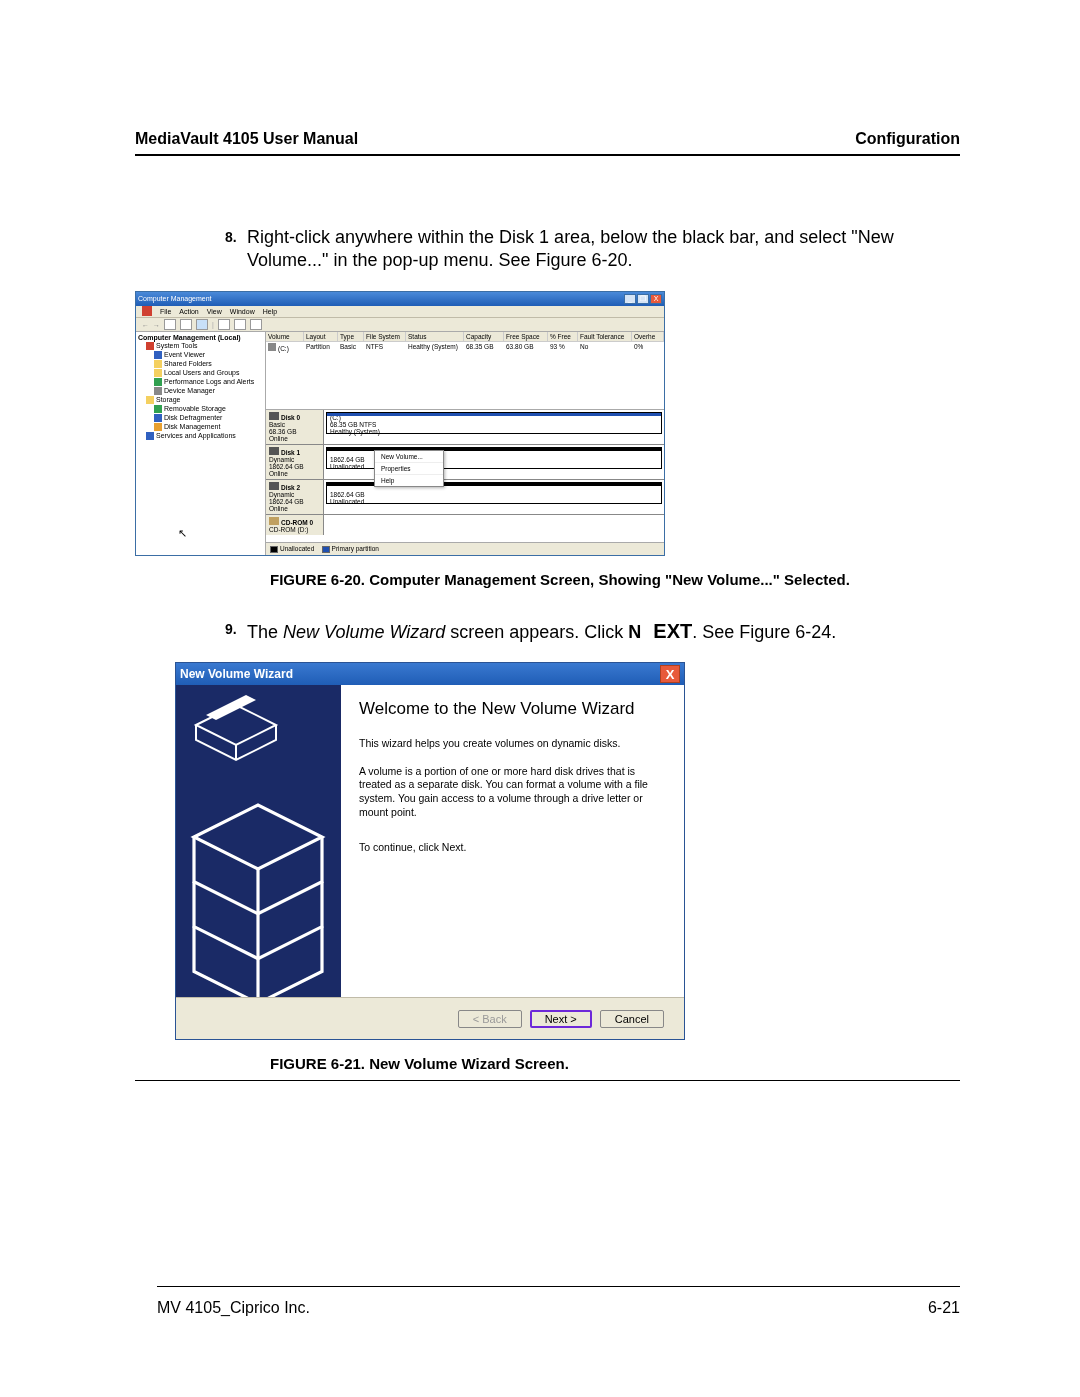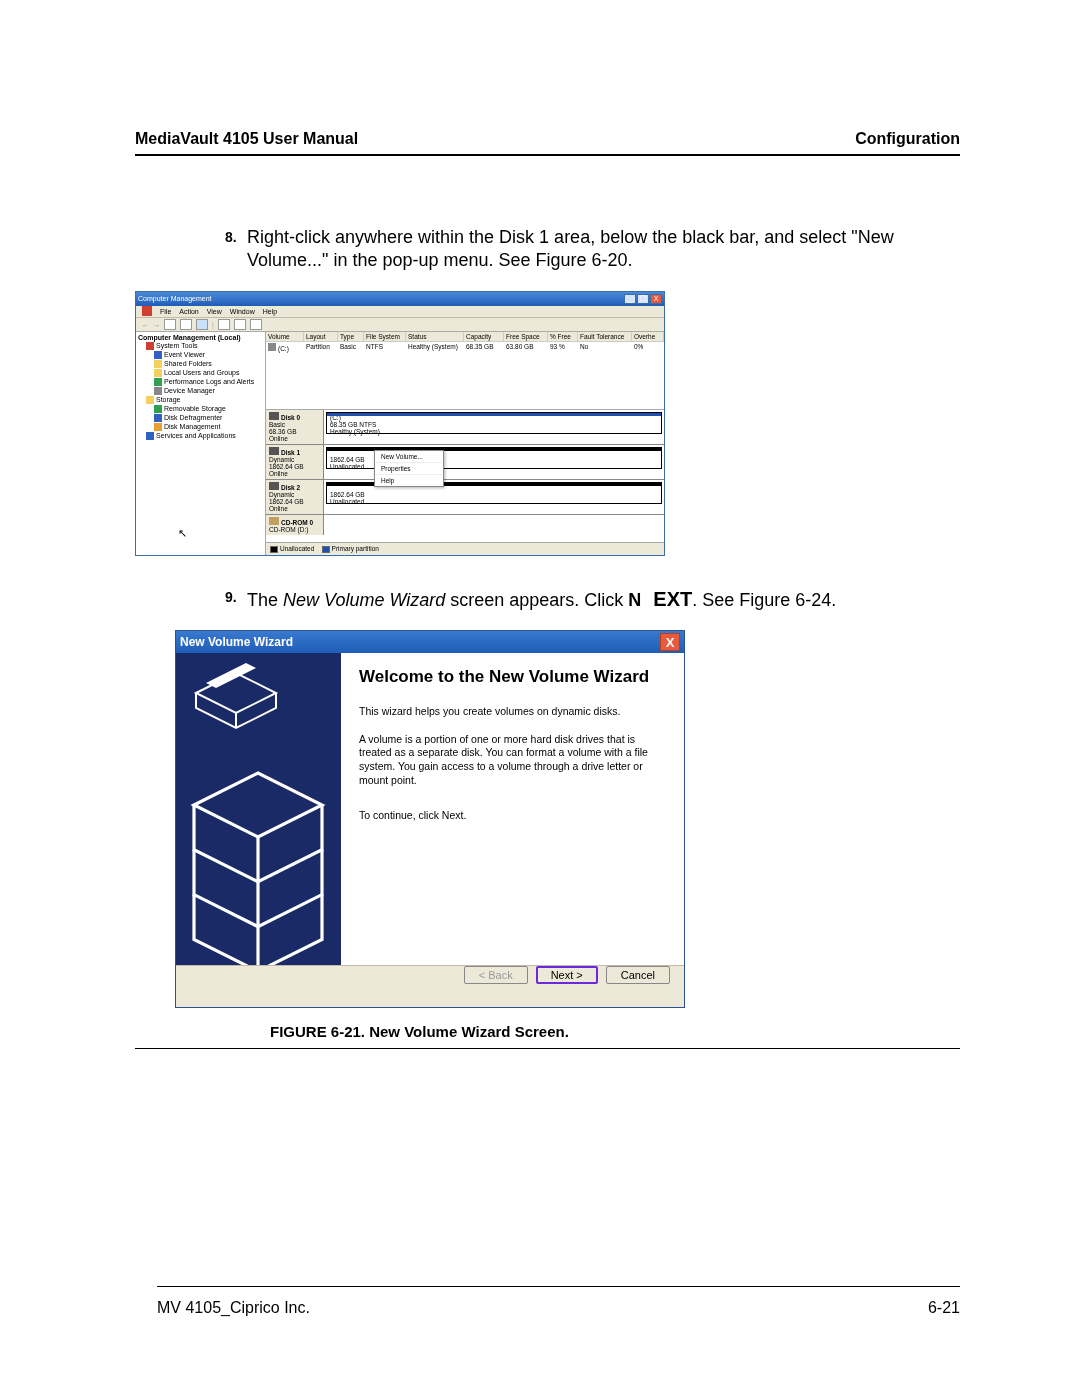--- a/index.html
+++ b/index.html
@@ -61,23 +61,23 @@
 .cursor { position: absolute; left: 42px; top: 195px; font-size: 11px; }
 
 
 .nvw { width: 510px; height: 378px; border: 1px solid #2a5394; font-size: 11px; text-align: left; background: #fff; position: relative; }
 .nvw-title { background: linear-gradient(#3a79d0,#1f5db6); color: #fff; height: 22px; display: flex; align-items: center; justify-content: space-between; padding: 0 4px; font-weight: bold; font-size: 12px; }
 .nvw-title .xbtn { width: 20px; height: 18px; background: #e85a3b; border: 1px solid #b04020; color: #fff; display: flex; align-items: center; justify-content: center; font-size: 13px; font-weight: bold; }
 .nvw-body { display: flex; position: absolute; top: 22px; bottom: 42px; left: 0; right: 0; }
 .nvw-side { width: 165px; background: #1a2a66; position: relative; overflow: hidden; }
 .nvw-side svg { position: absolute; top: 10px; left: 10px; }
 .nvw-main { flex: 1; padding: 14px 18px; color: #000; }
-.nvw-main h3 { font-size: 17px; font-weight: bold; font-family: "Trebuchet MS", Tahoma, sans-serif; margin-bottom: 18px; }
+.nvw-main h3 { font-size: 17px; font-weight: normal; font-family: "Trebuchet MS", Tahoma, sans-serif; margin-bottom: 18px; }
 .nvw-main p { font-size: 10.5px; line-height: 1.3; margin-bottom: 14px; }
-.nvw-btnrow { position: absolute; bottom: 0; left: 0; right: 0; height: 42px; background: #ece9d8; border-top: 1px solid #c0bba8; display: flex; align-items: flex-start; justify-content: flex-end; gap: 8px; padding-right: 14px; }
+.nvw-btnrow { position: absolute; bottom: 0; left: 0; right: 0; height: 42px; background: #ece9d8; border-top: 1px solid #c0bba8; display: flex; align-items: center; justify-content: flex-end; gap: 8px; padding-right: 20px; }
 .nvw-btnrow button { font-size: 11px; padding: 2px 14px; background: #ece9d8; border: 1px solid #888; border-radius: 2px; }
 .nvw-btnrow button.def { border: 2px solid #6d28d9; padding: 1px 13px; }
 .nvw-btnrow button.dis { color: #999; }
 </style>
 </head>
 <body>
 
 <div class="page">
   <div class="hdr">
     <span>MediaVault 4105 User Manual</span>
@@ -226,20 +226,21 @@
           </div>
         </div>
       </div>
       <div class="cm-popup">
         <div>New Volume...</div>
         <div>Properties</div>
         <div style="border-bottom:none">Help</div>
       </div>
     </div>
   </div>
+  <div class="caption">FIGURE 6-20. Computer Management Screen, Showing "New Volume..." Selected.</div>
 
   <div class="step" style="margin-top:30px">
     <div class="step-num">9.</div>
     <div class="step-text">
       <span>The </span><i>New Volume Wizard</i><span> screen appears. Click </span><b><span>N</span><span class="nextcap">EXT</span></b><span>. See Figure 6-24.</span>
     </div>
   </div>
 
   <div class="fig" style="margin-left:40px">
     <div class="nvw">

